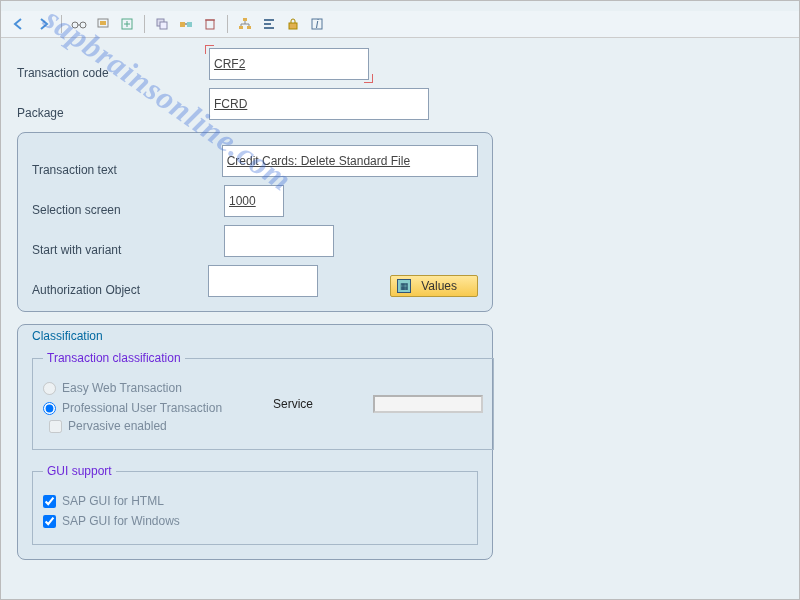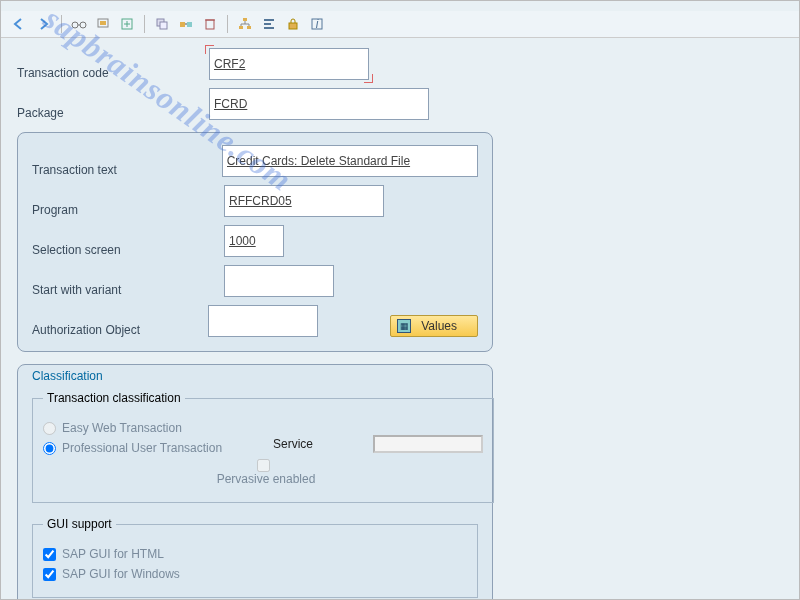--- a/index.html
+++ b/index.html
@@ -17,24 +17,24 @@
   .input-110 { width: 110px; }
   .input-60 { width: 60px; }
   input:disabled { background: #f4f4f4; color: #888; }
   .tcode-wrap { position: relative; display: inline-block; }
   .tcode-wrap::before, .tcode-wrap::after { content:""; position:absolute; width:8px; height:8px; border:1px solid #d66; }
   .tcode-wrap::before { top:-3px; left:-4px; border-right:none; border-bottom:none; }
   .tcode-wrap::after { bottom:-3px; right:-4px; border-left:none; border-top:none; }
   .group-box { border: 1px solid #8ea0b5; background: #dce8f0; padding: 12px 14px 14px 14px; margin-top: 12px; border-radius: 8px; }
   .group-box.tight { width: 476px; }
   .fieldset { border: 1px solid #a7b8c8; margin-top: 8px; padding: 10px 10px 10px 10px; }
-  .fieldset legend { font-size: 12px; color: #000000; padding: 0 4px; }
+  .fieldset legend { font-size: 12px; color: #6d28d9; padding: 0 4px; }
   .radio-row, .check-row { display:flex; align-items:center; margin: 6px 0; color: #7a8b9c; }
   .radio-row input, .check-row input { margin-right: 6px; }
-  .sub-indent { margin-left: 6px; flex-direction: column; }
+  .sub-indent { margin-left: 6px; }
   .svc-row { display:flex; align-items:center; margin-top:-26px; margin-left:230px; }
   .svc-row label { width:100px; color:#222; }
   .values-btn { display:inline-flex; align-items:center; background: linear-gradient(#ffe79a, #f7c94f); border:1px solid #b89a3a; height:22px; padding: 0 20px 0 6px; cursor:pointer; border-radius:2px; color:#333; gap:10px; margin-left:40px; }
   .values-btn .vicon { width:14px; height:14px; border:1px solid #357; background:#8cc; display:inline-flex; align-items:center; justify-content:center; font-size:9px; color:#135; }
   .watermark { position:absolute; left:20px; top:80px; transform: rotate(35deg); font-size:32px; color:#3a6cd8; opacity:0.35; font-style:italic; font-family: cursive; letter-spacing:1px; pointer-events:none; font-weight:bold; }
 </style>
 </head>
 <body>
 
 <div class="toolbar">
@@ -131,24 +131,20 @@
     <label>Package</label>
     <input type="text" class="input-220" value="FCRD" style="">
   </div>
 
   <div class="group-box tight">
     <div class="form-row">
       <label>Transaction text</label>
       <input type="text" class="input-260" value="Credit Cards: Delete Standard File" style="">
     </div>
     <div class="form-row">
-      <label>Program</label>
-      <input type="text" class="input-160" value="RFFCRD05" style="">
-    </div>
-    <div class="form-row">
       <label>Selection screen</label>
       <input type="text" class="input-60" value="1000" style="">
     </div>
     <div class="form-row">
       <label>Start with variant</label>
       <input type="text" class="input-110" value="" style="">
     </div>
     <div class="form-row" style="margin-bottom:0;">
       <label>Authorization Object</label>
       <input type="text" class="input-110" value="" style="">

